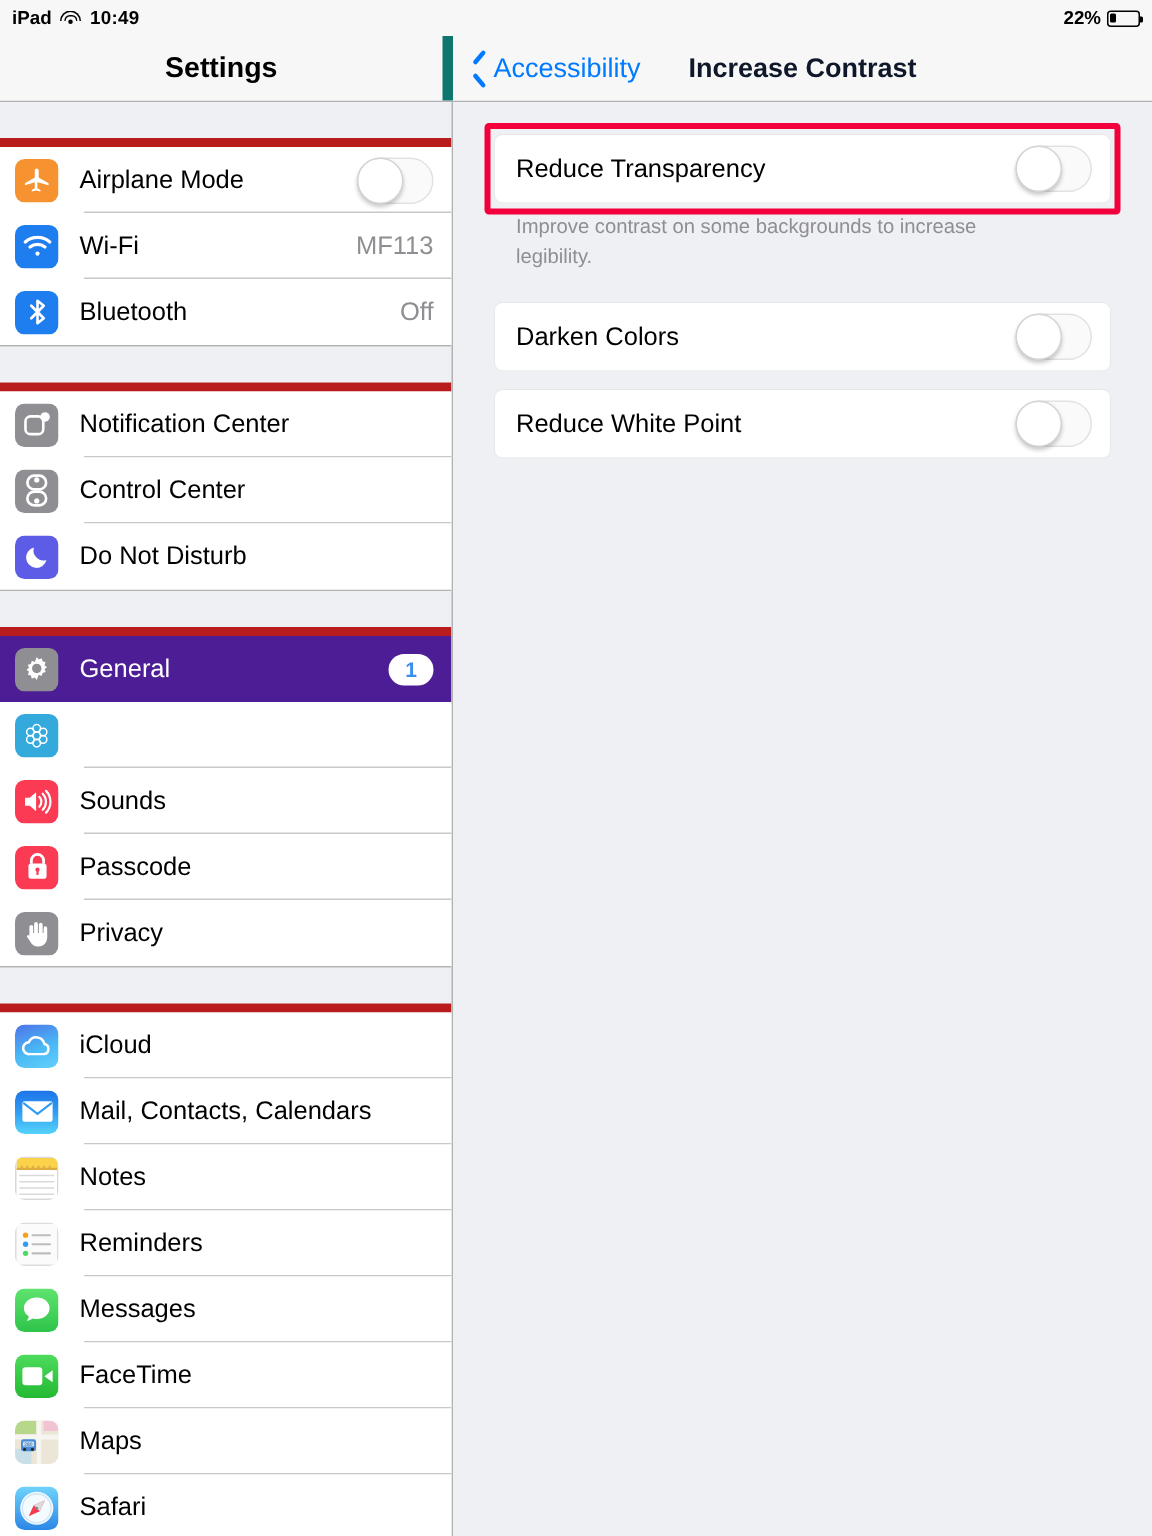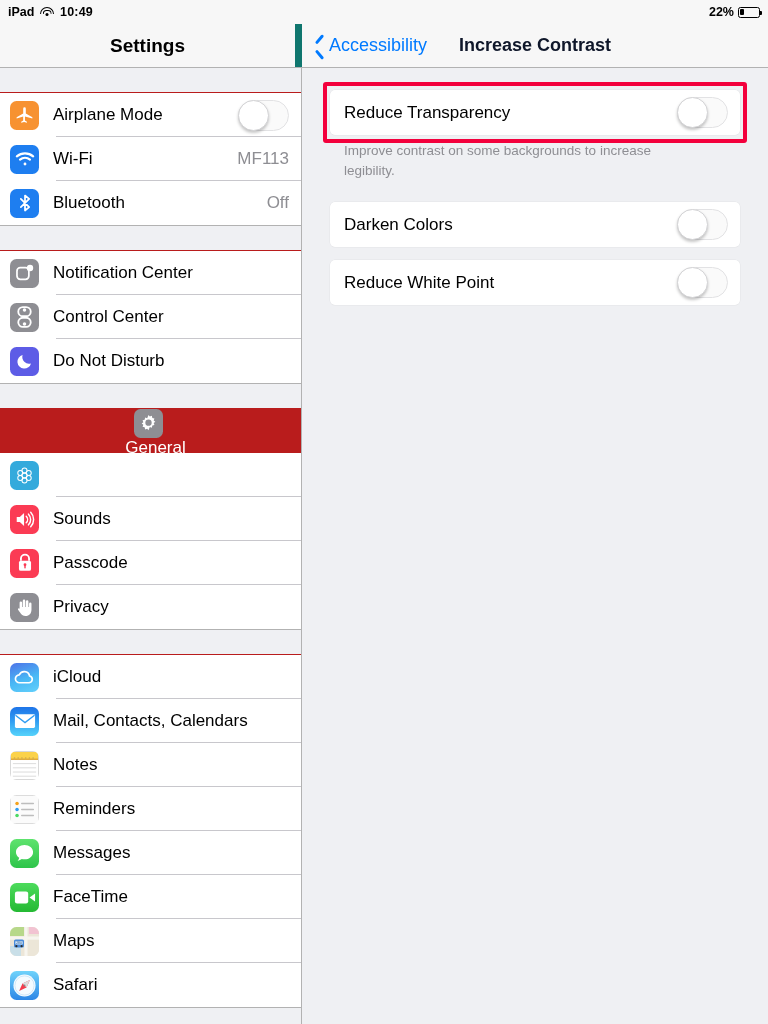--- a/index.html
+++ b/index.html
@@ -39,43 +39,43 @@
                  background:#000; border-radius:0 1px 1px 0; }
   .batt span { display:block; height:100%; background:#000; border-radius:1px; }
 
   
   .navrow { display:flex; flex:0 0 44px; height:44px; background:#f7f7f7;
             border-bottom:1px solid #b2b2b2; }
   .nav-left { width:302px; flex:0 0 302px; display:flex; align-items:center;
               justify-content:center; border-right:7px solid #0f766e; background:#f7f7f7; }
   .nav-left-title { font-size:19px; font-weight:700; color:#000; }
   .nav-right { flex:1; display:flex; align-items:center; position:relative; background:#f7f7f7; }
-  .back-btn { display:flex; align-items:flex-end; gap:4px; margin-left:12px; cursor:pointer; }
+  .back-btn { display:flex; align-items:center; gap:4px; margin-left:12px; cursor:pointer; }
   .chev { width:11px; height:18px; position:relative; flex:0 0 11px; }
   .chev::before, .chev::after {
     content:""; position:absolute; left:2px; width:11px; height:3px;
     background:#007aff; border-radius:2px;
   }
   .chev::before { top:4px; transform:rotate(-50deg); transform-origin:left center; }
   .chev::after  { top:11px; transform:rotate(50deg); transform-origin:left center; }
   .back-label { font-size:18px; color:#007aff; }
   .nav-right-title { position:absolute; left:0; right:0; text-align:center;
                      font-size:18px; font-weight:700; color:#0f172a; pointer-events:none; }
 
   
   .split { flex:1; display:flex; min-height:0; }
 
   
   .sidebar { width:302px; flex:0 0 302px; background:#eff0f3;
              border-right:1px solid #b2b2b2; overflow:hidden; }
   .grp-gap { height:24px; }
-  .group { background:#fff; border-top:1px solid #b91c1c; border-bottom:1px solid #b2b2b2; }
+  .group { background:#fff; border-top:6px solid #b91c1c; border-bottom:1px solid #b2b2b2; }
   .srow { display:flex; align-items:center; height:44px; padding-left:10px; position:relative;
           background:#fff; cursor:pointer; }
-  .srow.sel { background:#b91c1c;flex-direction:column; }
+  .srow.sel { background:#4c1d95; }
   .srow .sep { position:absolute; left:56px; right:0; bottom:0; height:1px; background:#c8c7cc; }
   .srow:last-child .sep { display:none; }
   .srow-ico { width:29px; height:29px; flex:0 0 29px; border-radius:6.5px; margin-right:14px;
               position:relative; overflow:hidden; }
   .srow-label { font-size:17px; color:#000; flex:1; white-space:nowrap; }
   .srow.sel .srow-label { color:#fff; }
   .srow-val { font-size:17px; color:#8e8e93; margin-right:12px; }
   .badge { background:#fff; color:#3a8ef0; font-size:14px; font-weight:700;
            min-width:30px; height:21px; border-radius:11px; display:flex; align-items:center;
            justify-content:center; margin-right:12px; }

